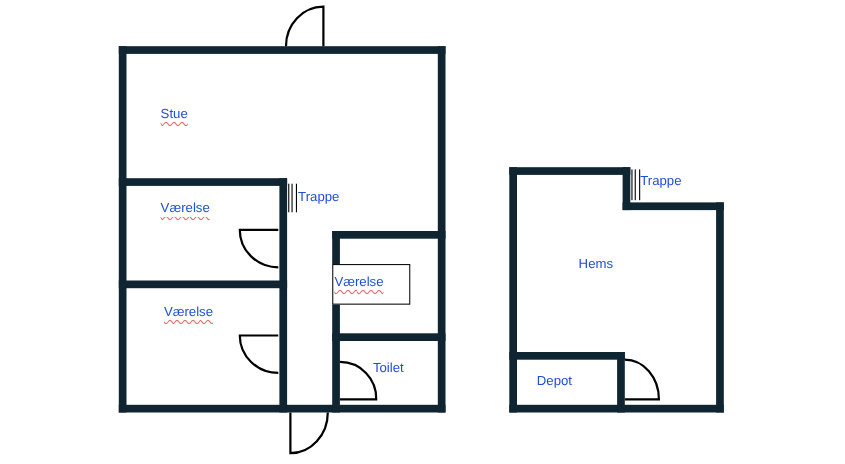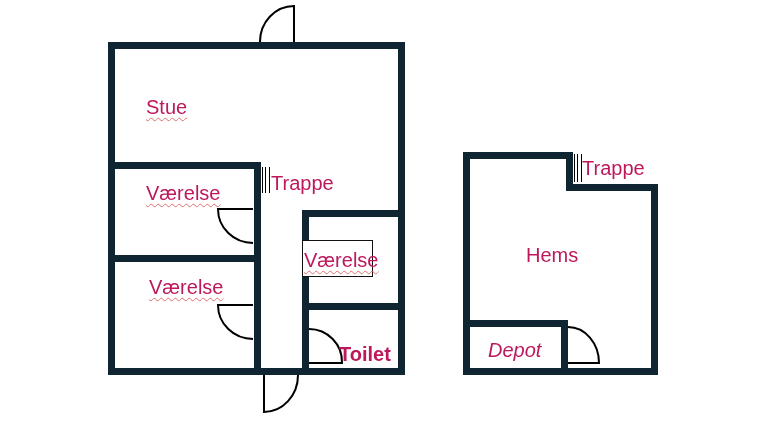--- a/index.html
+++ b/index.html
@@ -1,21 +1,21 @@
 <!DOCTYPE html>
 <html><head>
 <meta charset="utf-8">
 <style>
   html, body { margin: 0; padding: 0; background: #ffffff; }
   body { width: 768px; height: 422px; position: relative; overflow: hidden;
          font-family: "Liberation Sans", "DejaVu Sans", sans-serif; }
   #plan { position: absolute; left: 0; top: 0; }
   .wall { fill: #0f2532; }
   .door { fill: none; stroke: #000000; stroke-width: 2; }
-  .label { position: absolute; font-size: 20px; color: #be185d; white-space: nowrap; line-height: 1; }
+  .label { position: absolute; font-size: 12px; color: #1d4ed8; white-space: nowrap; line-height: 1; }
   .squiggle { text-decoration: underline wavy #e07070; text-decoration-thickness: 1px; text-underline-offset: 3px; }
   .kokken-box { position: absolute; border: 1.5px solid #111; background: #fff; }
   .stairs { position: absolute; width: 6px; border-left: 1px solid #000; border-right: 1px solid #000; }
   .stairs::after { content: ""; position: absolute; left: 2px; top: 0; bottom: 0; width: 1px; background: #000; }
 </style>
 </head>
 <body>
 
 <svg id="plan" width="768" height="422" viewBox="0 0 768 422">
 
@@ -71,17 +71,17 @@
 <div class="stairs" style="left:262px; top:167px; height:26px;"></div>
 <div class="stairs" style="left:574px; top:154px; height:28px;"></div>
 
 <div class="kokken-box" style="left:302px; top:240px; width:69px; height:35px;"></div>
 
 <div class="label squiggle" style="left:146px; top:97px;">Stue</div>
 <div class="label squiggle" style="left:146px; top:183px;">Værelse</div>
 <div class="label squiggle" style="left:149px; top:277px;">Værelse</div>
 <div class="label" style="left:271px; top:173px;">Trappe</div>
 <div class="label squiggle" style="left:304px; top:250px;">Værelse</div>
-<div class="label" style="left:339px; top:344px;font-weight:bold;">Toilet</div>
+<div class="label" style="left:339px; top:328px;">Toilet</div>
 
 <div class="label" style="left:582px; top:158px;">Trappe</div>
-<div class="label" style="left:526px; top:245px;">Hems</div>
-<div class="label" style="left:488px; top:340px;font-style:italic;">Depot</div>
+<div class="label" style="left:526px; top:234px;">Hems</div>
+<div class="label" style="left:488px; top:340px;">Depot</div>
 
 </body></html>

